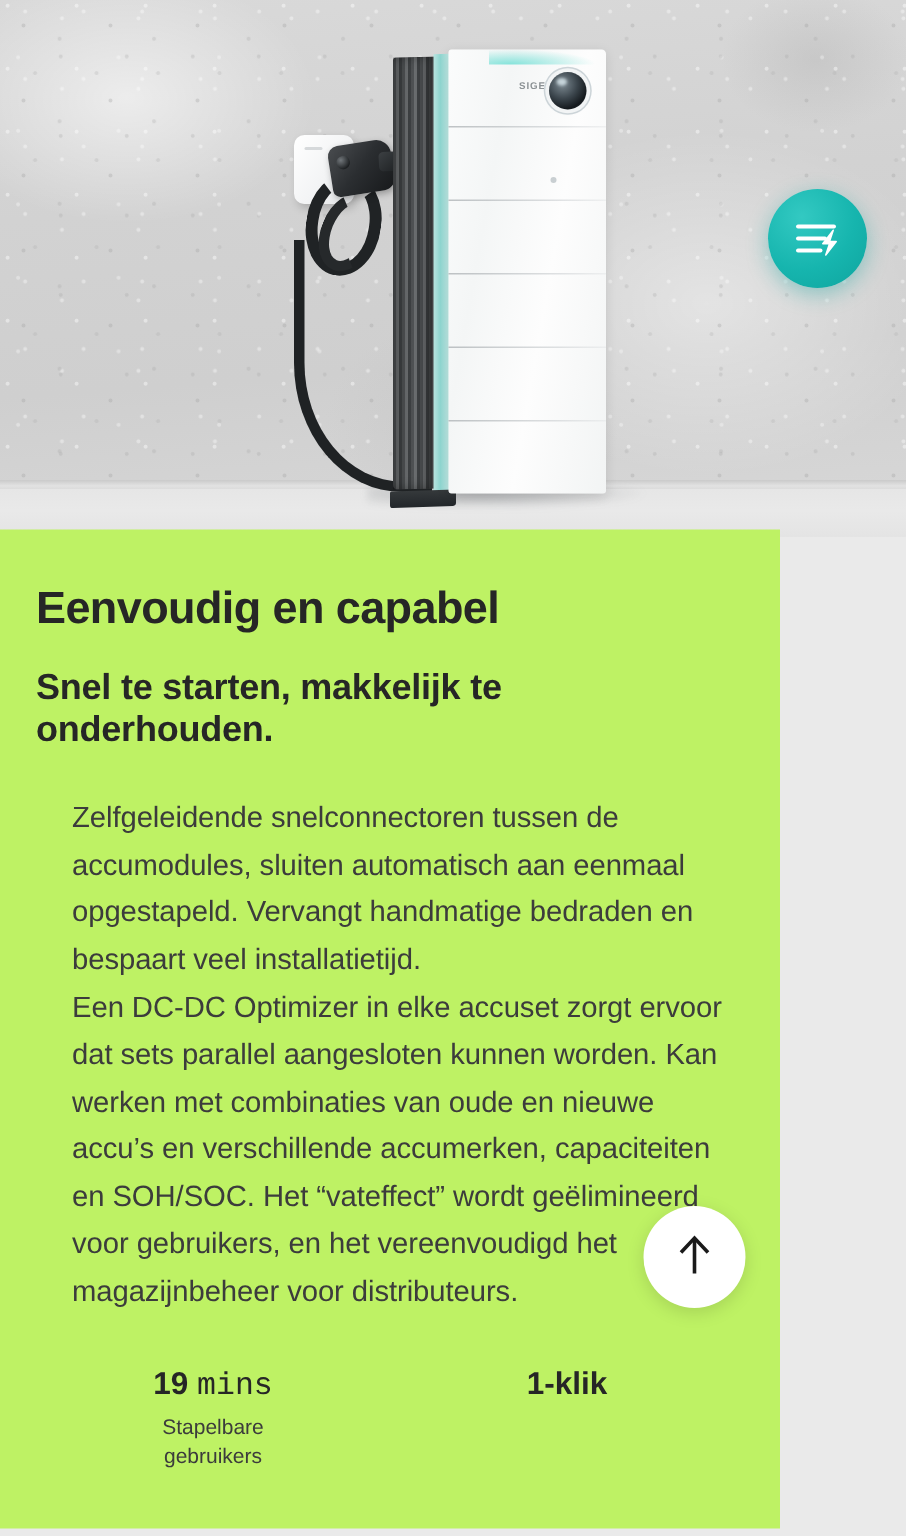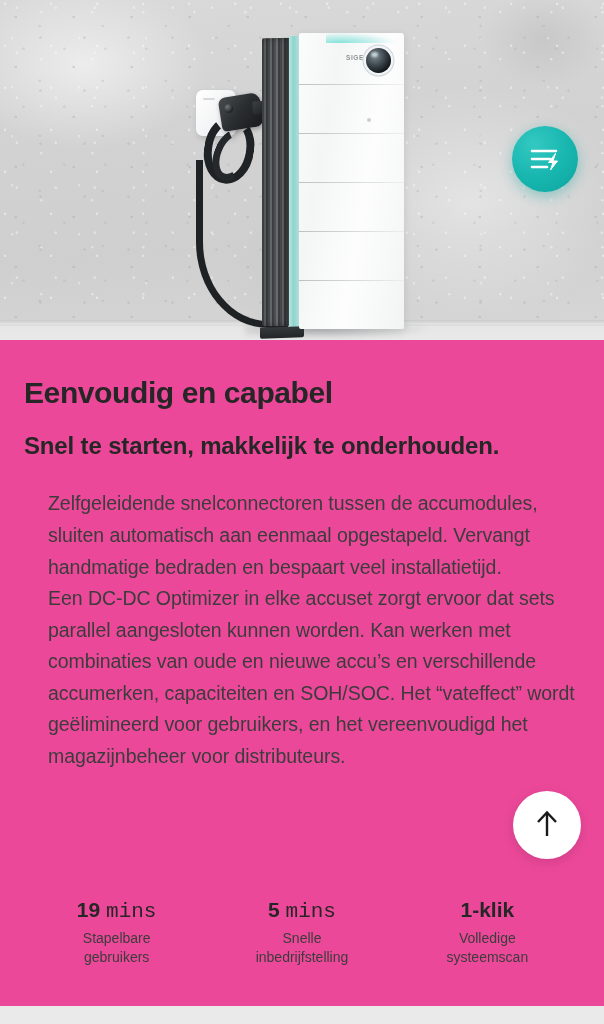--- a/index.html
+++ b/index.html
@@ -257,24 +257,24 @@
     box-shadow: 0 4px 14px rgba(15,160,154,.40);
     display: flex; align-items: center; justify-content: center;
     cursor: pointer;
     border: none;
   }
   .fab-energy svg { display: block; }
 
   
   .content {
     position: absolute;
-    left: 0; top: 340px;
-    width: 604px;
+    left: 0; top: 353px;
+    width: 520px;
     height: 666px;
-    background: #ec4899;
+    background: #bef264;
     padding: 0 24px;
   }
 
   .page-title {
     margin-top: 36px;
     font-size: 30px;
     font-weight: 700;
     letter-spacing: -0.4px;
     color: #262626;
     line-height: 1.12;
@@ -417,34 +417,21 @@
     <div class="stat">
       <div class="stat-value">
         <span class="num">19</span><span> </span><span class="unit">mins</span>
       </div>
       <div class="stat-label">
         <span>Stapelbare</span><br>
         <span>gebruikers</span>
       </div>
     </div>
 
-    <div class="stat">
-      <div class="stat-value">
-        <span class="num">5</span><span> </span><span class="unit">mins</span>
-      </div>
-      <div class="stat-label">
-        <span>Snelle</span><br>
-        <span>inbedrijfstelling</span>
-      </div>
-    </div>
 
     <div class="stat">
       <div class="stat-value all-bold">
         <span class="num">1-klik</span><span class="unit"></span>
       </div>
-      <div class="stat-label">
-        <span>Volledige</span><br>
-        <span>systeemscan</span>
-      </div>
     </div>
 
   </div>
 </main>
 
 </body></html>

